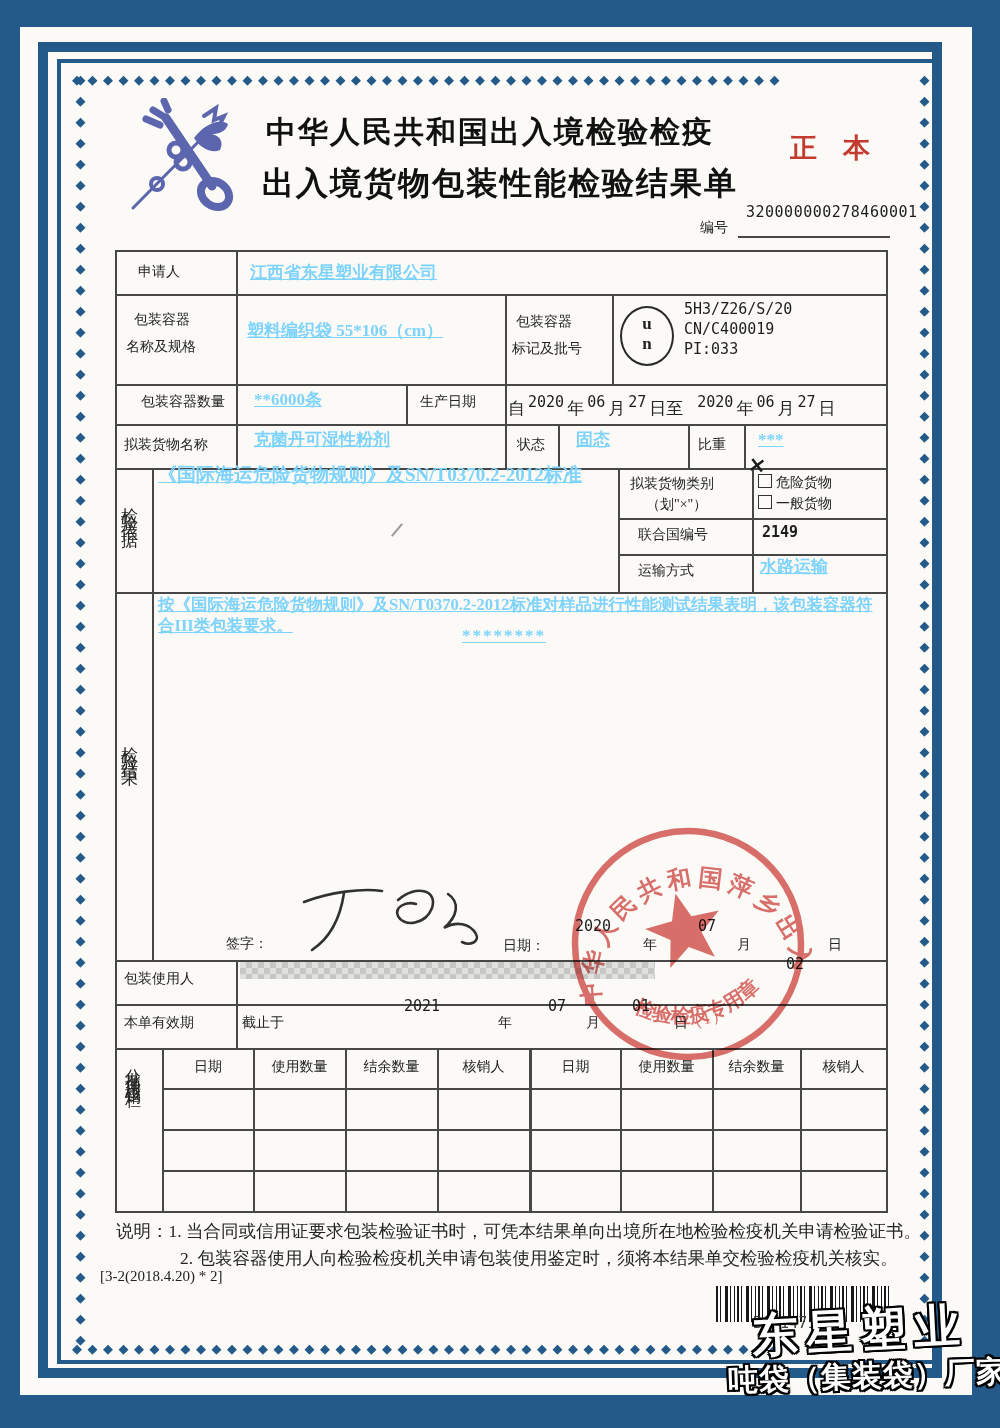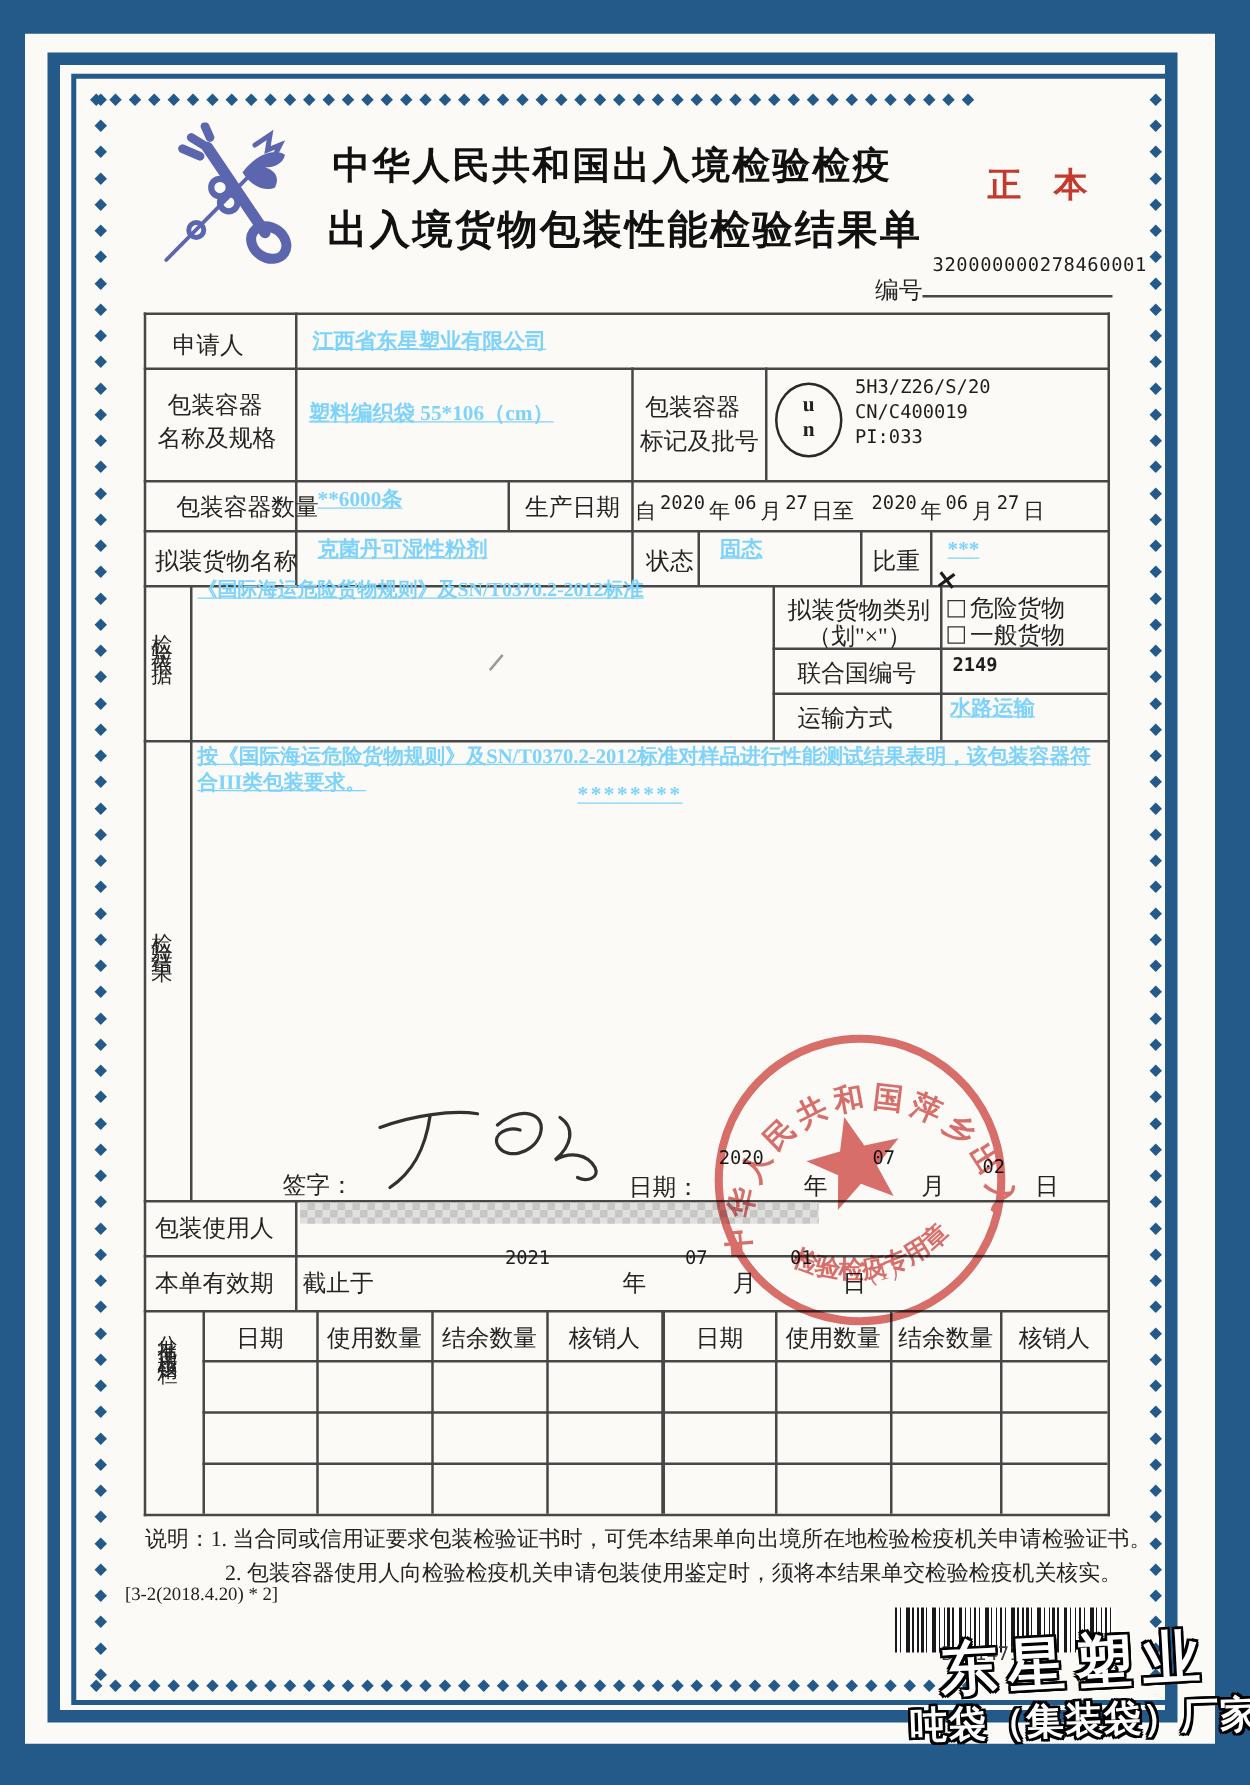--- a/index.html
+++ b/index.html
@@ -9,21 +9,21 @@
   .frame-thick{position:absolute;left:38px;top:42px;width:904px;height:1336px;
         border:10px solid #235a8a;box-sizing:border-box;}
   .frame-thin{position:absolute;left:57px;top:59px;width:884px;height:1305px;
         border:4px solid #235a8a;box-sizing:border-box;}
   .diamonds{position:absolute;color:#235a8a;font-family:"DejaVu Sans",sans-serif;
         font-size:13px;letter-spacing:5.5px;line-height:16px;white-space:nowrap;overflow:hidden;}
   .diamonds.vert{writing-mode:vertical-rl;text-orientation:upright;letter-spacing:6px;line-height:16px;}
   .abs{position:absolute;}
   .hl{position:absolute;background:#474747;}
   .vl{position:absolute;background:#474747;}
-  .lbl{position:absolute;font-size:19px;color:#242424;white-space:nowrap;}
+  .lbl{position:absolute;font-size:14px;color:#242424;white-space:nowrap;}
   .val{position:absolute;font-size:17px;font-weight:bold;color:#7dd3fc;white-space:nowrap;text-decoration:underline;}
   .mono{font-family:"DejaVu Sans Mono",monospace;}
   .num{font-family:"DejaVu Sans Mono",monospace;font-size:15px;color:#1d1d1d;}
   .vtext{position:absolute;writing-mode:vertical-rl;text-orientation:upright;
         font-size:17px;color:#242424;letter-spacing:8px;}
   .title{position:absolute;text-align:center;font-family:"Liberation Sans",sans-serif;
         font-weight:bold;color:#111;letter-spacing:2px;white-space:nowrap;}
   .copy-red{position:absolute;font-weight:bold;color:#c43a2e;font-size:27px;letter-spacing:26px;white-space:nowrap;}
   .chk{display:inline-block;width:12px;height:12px;border:1.5px solid #333;vertical-align:-1px;margin-right:4px;}
   .dflex{position:absolute;display:flex;align-items:flex-end;font-size:17px;color:#242424;white-space:nowrap;}
@@ -152,21 +152,21 @@
   </div>
 
   <div class="lbl" style="left:124px;top:436px;">拟装货物名称</div>
   <div class="val" style="left:254px;top:428px;">克菌丹可湿性粉剂</div>
   <div class="lbl" style="left:517px;top:436px;">状态</div>
   <div class="val" style="left:576px;top:428px;">固态</div>
   <div class="lbl" style="left:698px;top:436px;text-align:center;">比重</div>
   <div class="val" style="left:758px;top:430px;">***</div>
 
   <div class="vtext" style="left:118px;top:494px;">检验依据</div>
-  <div class="val" style="left:158px;top:462px;font-size:16px;">《国际海运危险货物规则》及SN/T0370.2-2012标准</div>
+  <div class="val" style="left:158px;top:462px;font-size:19px;">《国际海运危险货物规则》及SN/T0370.2-2012标准</div>
   <div class="abs" style="left:396px;top:522px;width:2px;height:16px;background:#5a5a5a;opacity:.6;transform:rotate(40deg);"></div>
   <div class="lbl" style="left:630px;top:475px;">拟装货物类别</div>
   <div class="lbl" style="left:646px;top:496px;">（划"×"）</div>
   <div class="lbl" style="left:758px;top:474px;"><span class="chk"></span><span>危险货物</span></div>
   <div class="lbl" style="left:758px;top:495px;"><span class="chk"></span><span>一般货物</span></div>
   <div class="abs" style="left:748px;top:452px;font-size:22px;font-weight:bold;color:#1c1c1c;transform:rotate(8deg);font-family:'DejaVu Sans',sans-serif;">×</div>
   <div class="lbl" style="left:638px;top:526px;">联合国编号</div>
   <div class="abs num" style="left:762px;top:523px;font-weight:bold;">2149</div>
   <div class="lbl" style="left:638px;top:562px;">运输方式</div>
   <div class="val" style="left:760px;top:555px;">水路运输</div>
@@ -182,21 +182,21 @@
       <path d="M52,17 C48,44 38,62 20,74"></path>
       <path d="M106,24 C124,8 146,14 140,32 C134,48 112,52 106,40 C102,31 114,25 124,28"></path>
       <path d="M156,18 C168,26 166,40 152,52 C164,45 178,47 184,58 C188,66 178,70 170,66"></path>
     </g>
   </svg>
   <div class="lbl" style="left:503px;top:937px;">日期：</div>
   <div class="abs num" style="left:575px;top:917px;">2020</div>
   <div class="lbl" style="left:643px;top:936px;">年</div>
   <div class="abs num" style="left:698px;top:917px;">07</div>
   <div class="lbl" style="left:737px;top:936px;">月</div>
-  <div class="abs num" style="left:786px;top:924px;">02</div>
+  <div class="abs num" style="left:786px;top:955px;">02</div>
   <div class="lbl" style="left:828px;top:936px;">日</div>
 
   <svg class="stamp" style="left:564px;top:820px;" width="248" height="248" viewBox="0 0 248 248">
     <circle cx="124" cy="124" r="113" fill="none" stroke="#d4504e" stroke-width="6.5"></circle>
     <defs>
       <path id="ringPath" d="M 26,180 A 99,99 0 1 1 222,180"></path>
       <path id="botPath" d="M 50,172 A 108,108 0 0 0 198,172"></path>
     </defs>
     <text font-size="24" fill="#d4504e" font-weight="bold" font-family="Liberation Serif,serif">
       <textPath href="#ringPath" startOffset="18" textLength="462">中华人民共和国萍乡出入境检验检疫</textPath>

